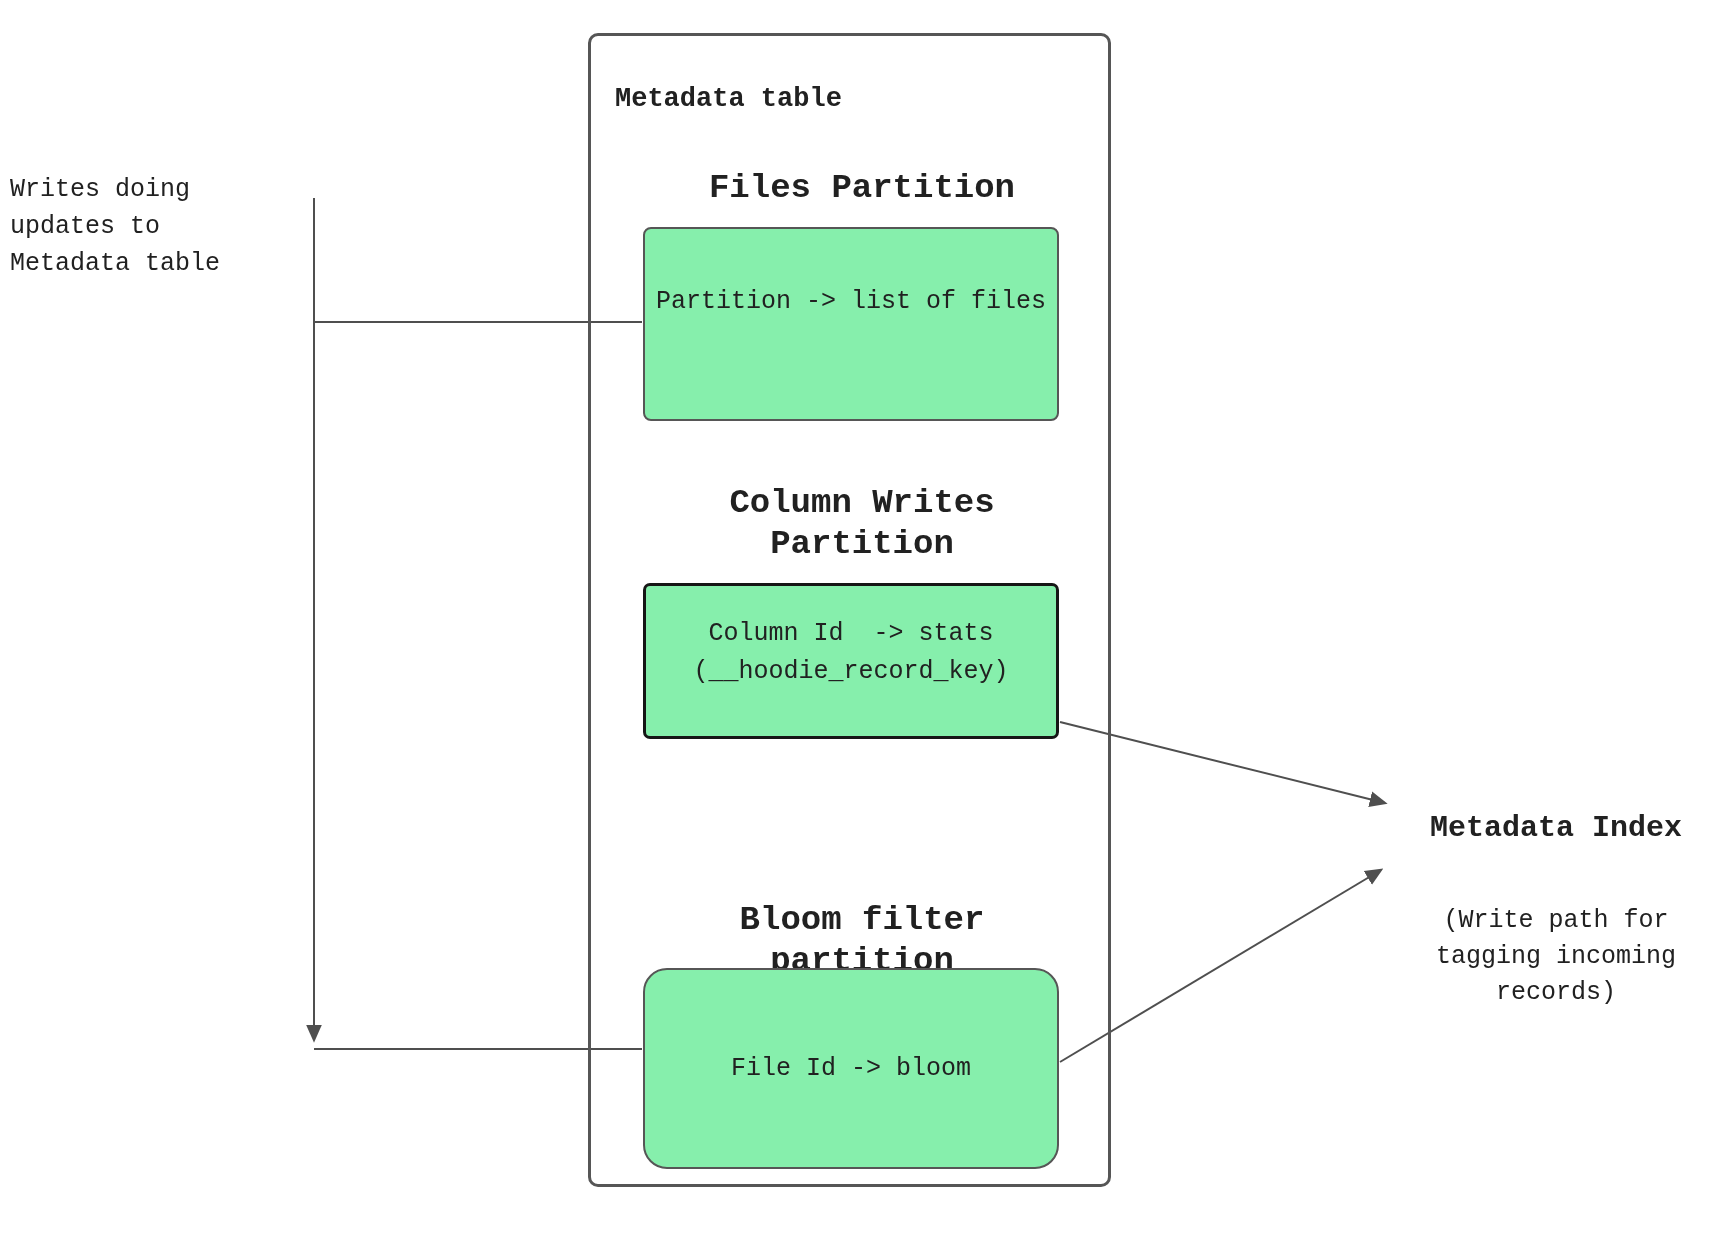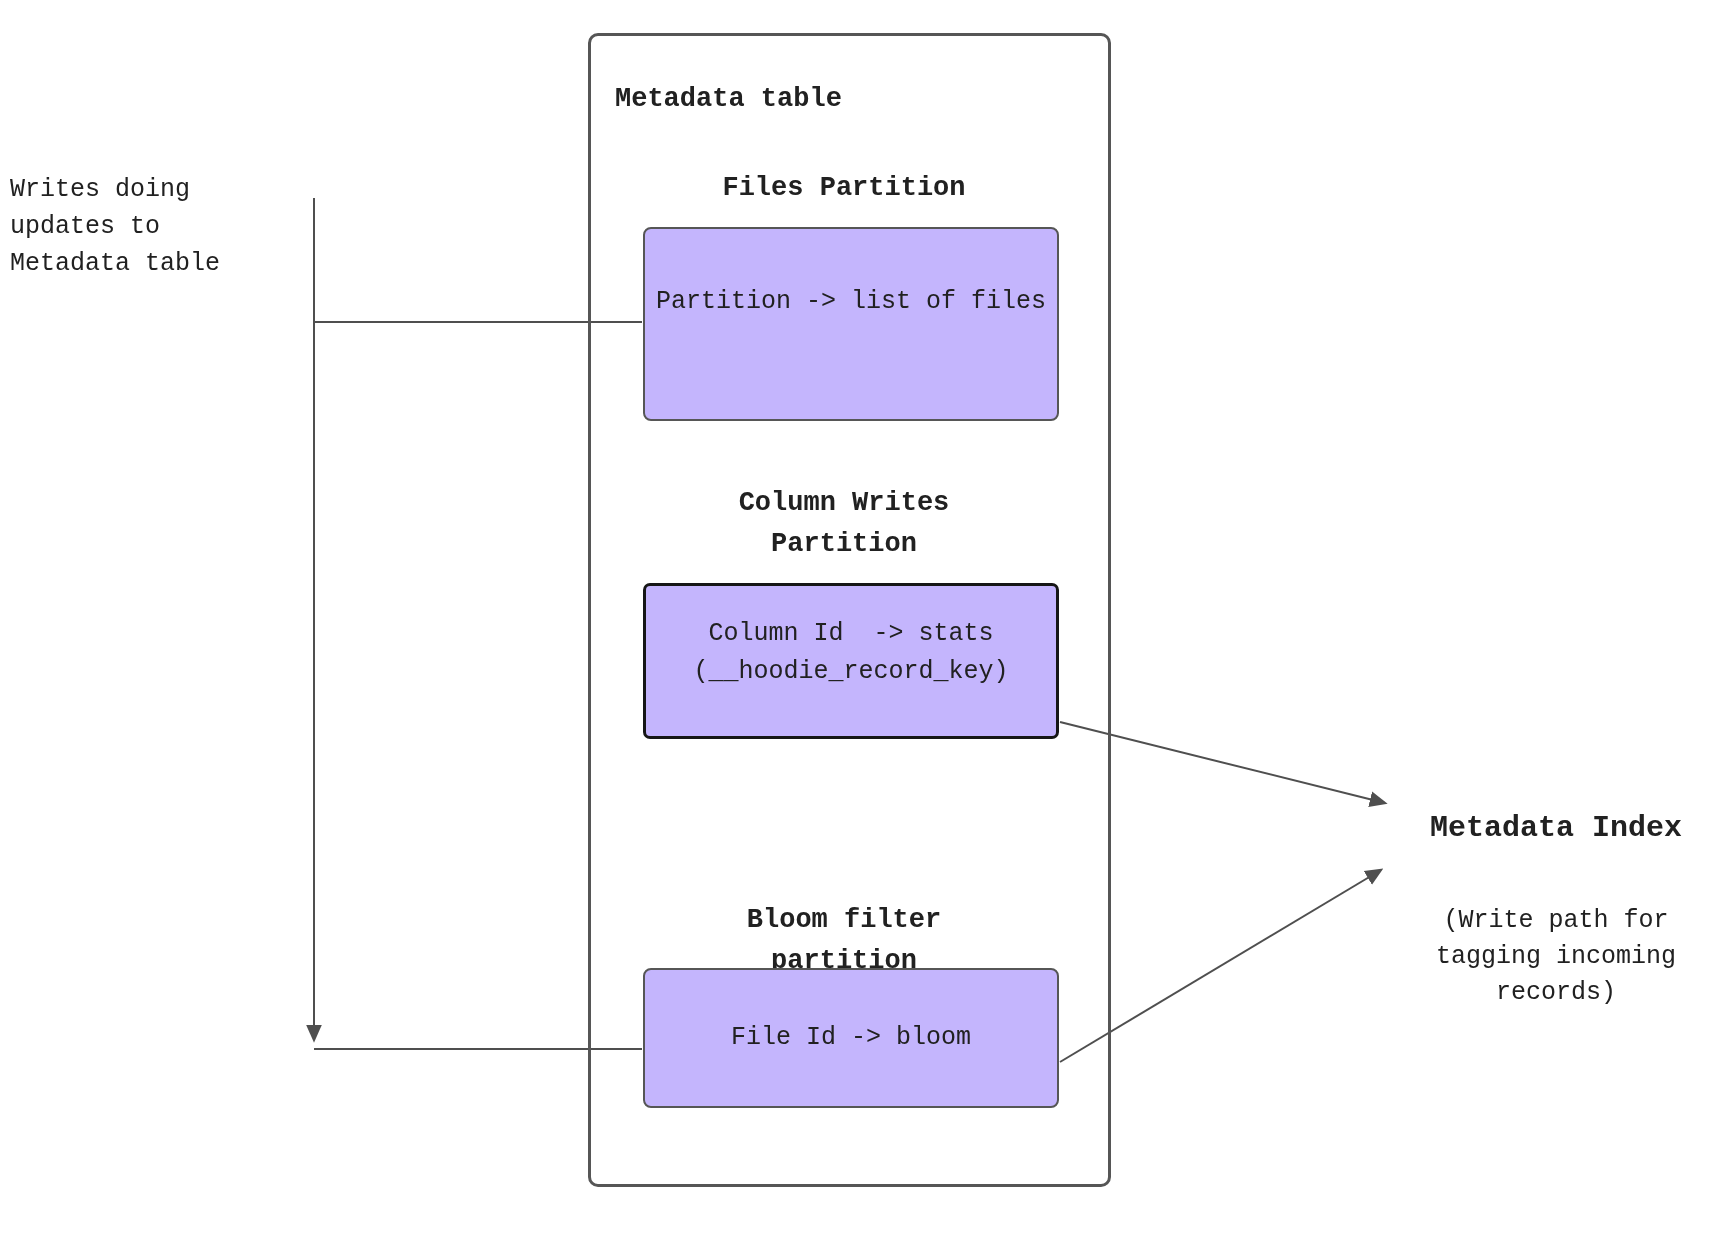--- a/index.html
+++ b/index.html
@@ -30,39 +30,39 @@
     left: 588px; top: 33px; width: 523px; height: 1154px;
     border: 3px solid #565656; border-radius: 10px;
     background: transparent;
   }
   .outer-title {
     left: 615px; top: 84px;
     font-size: 27px; font-weight: bold;
   }
 
   .part-heading {
-    left: 636px; width: 416px;
-    font-size: 27px; font-weight: bold;
+    left: 654px; width: 416px;
+    font-size: 34px; font-weight: bold;
     line-height: 41px; text-align: center;
   }
   .h-files  { top: 168px; }
   .h-stats  { top: 483px; }
   .h-bloom  { top: 868px; margin-top: 32px; }
 
   .part-box {
     left: 643px; width: 416px;
     border: 2.5px solid #565656; border-radius: 8px;
-    background: #c4b5fd;
+    background: #86efac;
     display: flex; align-items: center; justify-content: center;
     font-size: 25px; line-height: 38px; text-align: center;
   }
   .b-files { top: 227px; height: 194px; padding-bottom: 44px; }
   .b-stats { top: 583px; height: 156px; padding-bottom: 16px;
              border: 3.5px solid #161616; border-radius: 7px; }
-  .b-bloom { top: 968px; height: 140px; }
+  .b-bloom { top: 968px; height: 201px; border-radius: 24px; }
 
   .index-title {
     left: 1380px; top: 811px; width: 352px;
     font-size: 30px; font-weight: bold; text-align: center;
   }
   .index-subtitle {
     left: 1380px; top: 903px; width: 352px;
     font-size: 25px; line-height: 36px; text-align: center;
   }
 </style>

